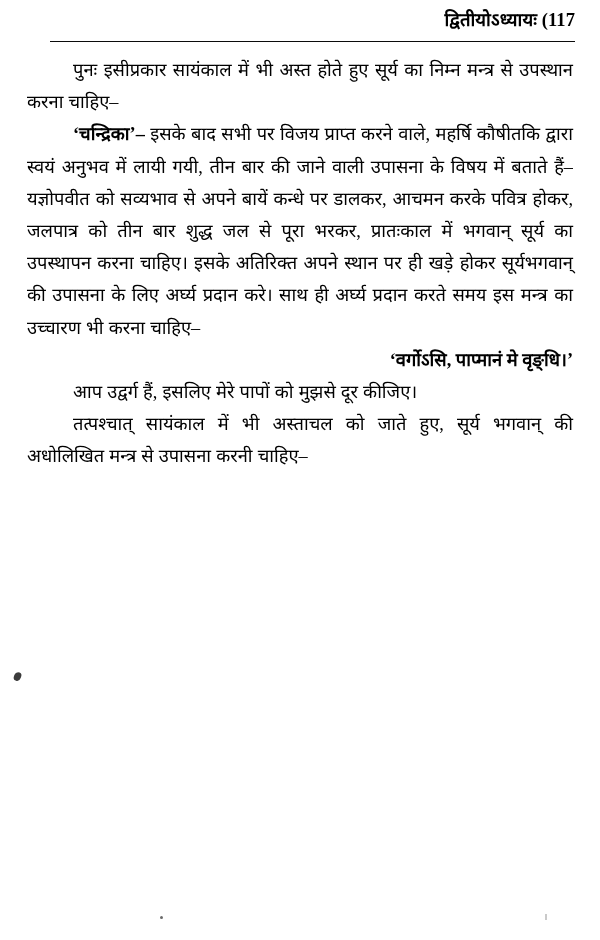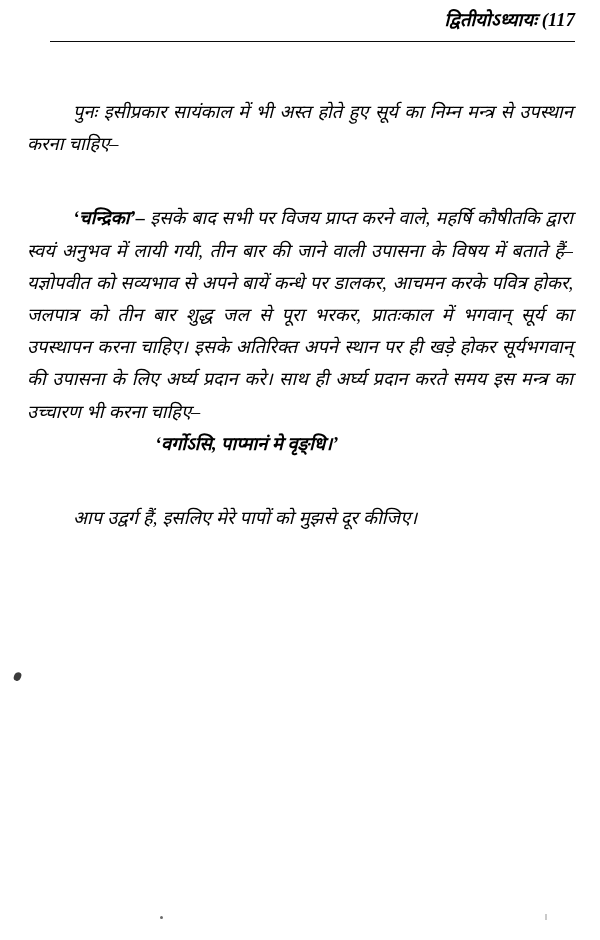--- a/index.html
+++ b/index.html
@@ -14,21 +14,20 @@
     overflow: hidden;
     font-family: "Liberation Serif", "DejaVu Serif", serif;
     color: #000000;
     -webkit-font-smoothing: antialiased;
   }
 
   .page {
     position: absolute;
     inset: 0;
     padding: 0;
-    font-style: italic;
   }
 
   
   .header {
     position: absolute;
     top: 8px;
     left: 50px;
     width: 525px;
     height: 34px;
   }
@@ -64,40 +63,39 @@
     margin: 0;
     font-size: 18.3px;
     line-height: 32.2px;
     text-align: justify;
     text-justify: inter-word;
     word-spacing: 0.5px;
     hyphens: none;
   }
   p.para.indent {
     text-indent: 46px;
-    margin-top: 42px;
   }
 
   
   p.para::after {
     content: "";
     display: inline-block;
     width: 100%;
   }
   p.para.nostretch::after { display: none; }
 
   .bold { font-weight: 700; }
 
   
   p.mantra {
     margin: 0;
     font-size: 18.3px;
     line-height: 32.2px;
     font-weight: 700;
-    text-align: left;
+    text-align: right;
     padding-left: 128px;
     white-space: nowrap;
   }
 
   
   .margin-speck {
     position: absolute;
     left: 14px;
     top: 672px;
     width: 7px;
@@ -146,20 +144,21 @@
     <p class="para indent nostretch"><span class="bold">‘चन्द्रिका’–</span><span> इसके बाद सभी पर विजय प्राप्त करने वाले, महर्षि कौषीतकि द्वारा स्वयं अनुभव में लायी गयी, तीन बार की जाने वाली उपासना के विषय में बताते हैं– यज्ञोपवीत को सव्यभाव से अपने बायें कन्धे पर डालकर, आचमन करके पवित्र होकर, जलपात्र को तीन बार शुद्ध जल से पूरा भरकर, प्रातःकाल में भगवान् सूर्य का उपस्थापन करना चाहिए। इसके अतिरिक्त अपने स्थान पर ही खड़े होकर सूर्यभगवान् की उपासना के लिए अर्घ्य प्रदान करे। साथ ही अर्घ्य प्रदान करते समय इस मन्त्र का उच्चारण भी करना चाहिए–</span></p>
 
     <p class="mantra">‘वर्गोऽसि, पाप्मानं मे वृङ्धि।’</p>
 
 
 
 
 
     <p class="para indent nostretch">आप उद्वर्ग हैं, इसलिए मेरे पापों को मुझसे दूर कीजिए।</p>
 
+    <p class="para indent nostretch">तत्पश्चात् सायंकाल में भी अस्ताचल को जाते हुए, सूर्य भगवान् की अधोलिखित मन्त्र से उपासना करनी चाहिए–</p>
 
 
   </div>
 
   <div class="margin-speck"></div>
   <div class="speck-2"></div>
   <div class="speck-3"></div>
 
 </div>
 

